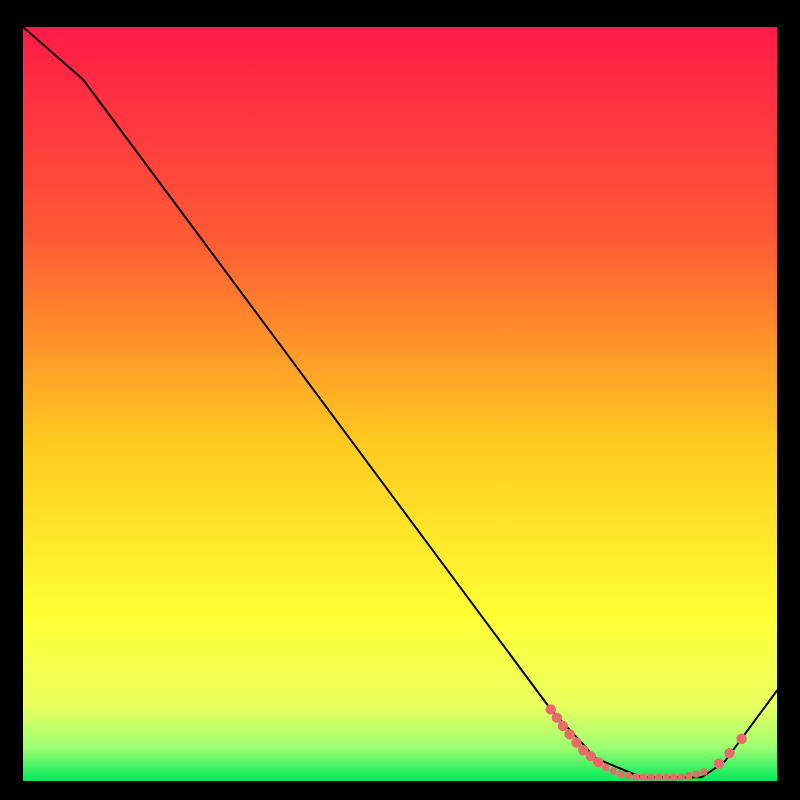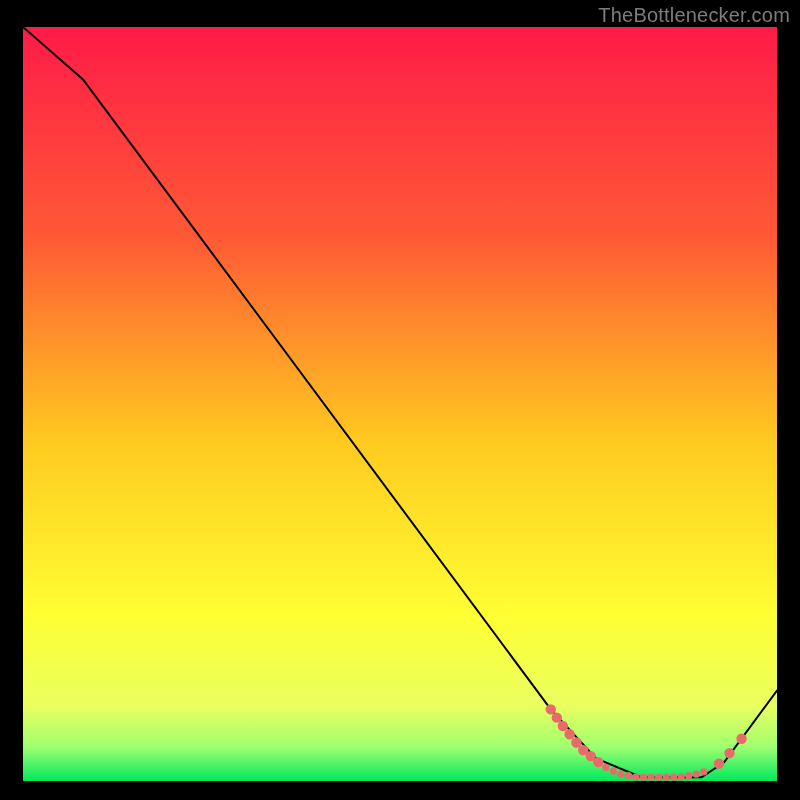--- a/index.html
+++ b/index.html
@@ -32,21 +32,20 @@
     top: 27px;
     width: 754px;
     height: 754px;
   }
   svg { display: block; }
 </style>
 </head>
 <body>
 
 <div class="stage">
-  <div class="attribution">TheBottlenecker.com</div>
 
   <div class="plot">
     <svg id="chart-svg" width="754" height="754" viewBox="0 0 754 754">
         <defs>
           <linearGradient id="bg-grad" x1="0" y1="0" x2="0" y2="1">
             <stop offset="0%" stop-color="#ff1b48"></stop>
             <stop offset="28.000000000000004%" stop-color="#ff5a35"></stop>
             <stop offset="55.00000000000001%" stop-color="#ffca20"></stop>
             <stop offset="78%" stop-color="#ffff33"></stop>
             <stop offset="90%" stop-color="#eaff60"></stop>

